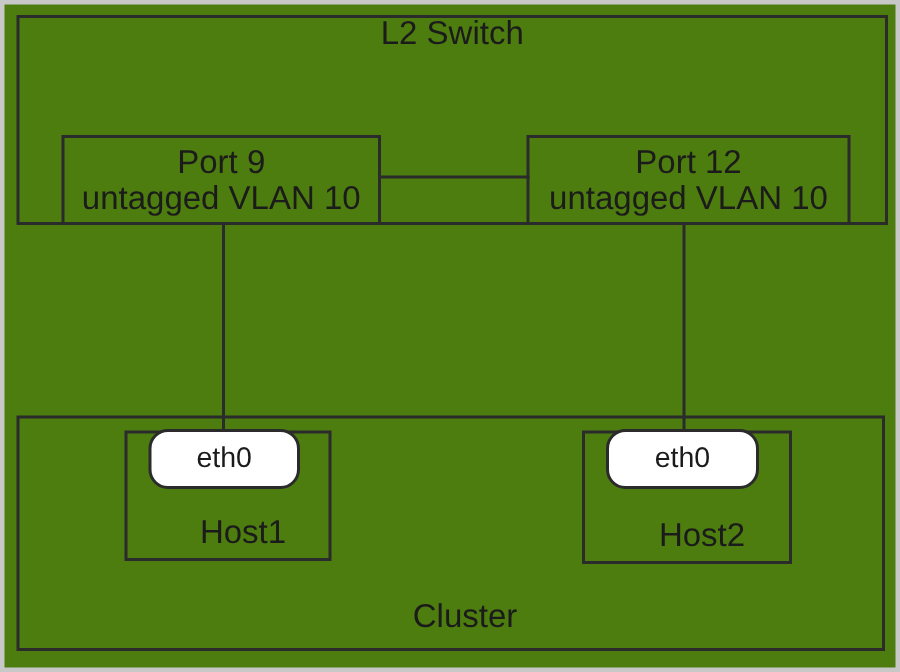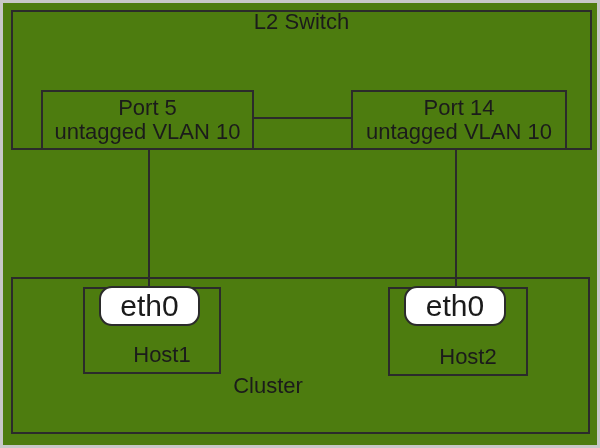--- a/index.html
+++ b/index.html
@@ -42,58 +42,58 @@
                   display: flex; flex-direction: column; justify-content: center; }
   #port12-box   { left: 348px; top: 87px; width: 216px; height: 60px;
                   display: flex; flex-direction: column; justify-content: center; }
   .port-text { text-align: center; font-size: 22px; line-height: 24px; white-space: nowrap; }
   
   #link-ports   { left: 249px; top: 114px; width: 101px; height: 2px; }
   #link-host1   { left: 145px; top: 145px; width: 2px;  height: 141px; }
   #link-host2   { left: 452px; top: 145px; width: 2px;  height: 141px; }
   
   #cluster-box   { left: 8px;  top: 274px; width: 579px; height: 157px; }
-  #cluster-label { left: 8px;  top: 370px; width: 514px; }
+  #cluster-label { left: 8px;  top: 395px; width: 514px; padding-left: 42px; }
   #host1-box { left: 80px;  top: 284px; width: 138px; height: 87px; }
   #host2-box { left: 385px; top: 284px; width: 140px; height: 89px; }
   .host-label {
     position: absolute; left: 0; right: 0; bottom: 6px;
     text-align: center; font-size: 22px; line-height: 22px; padding-left: 20px;
   }
   .nic-box {
     position: absolute;
     box-sizing: border-box;
     border: 2px solid #2b2b2b;
     border-radius: 13px;
     background: #ffffff;
     display: flex; align-items: center; justify-content: center;
-    font-size: 30px;
+    font-size: 19px;
   }
   #eth0-host1 { left: 96px;  top: 283px; width: 101px; height: 40px; }
   #eth0-host2 { left: 401px; top: 283px; width: 102px; height: 40px; }
 </style>
 </head>
 <body>
 
 <div id="canvas">
 
   <div class="line" id="link-ports"></div>
   <div class="line" id="link-host1"></div>
   <div class="line" id="link-host2"></div>
 
   <div class="box" id="switch-box"></div>
   <div class="label" id="switch-label">L2 Switch</div>
 
   <div class="box" id="port5-box">
-    <div class="port-text">Port 5</div>
+    <div class="port-text">Port 9</div>
     <div class="port-text">untagged VLAN 10</div>
   </div>
 
   <div class="box" id="port12-box">
-    <div class="port-text">Port 14</div>
+    <div class="port-text">Port 12</div>
     <div class="port-text">untagged VLAN 10</div>
   </div>
 
   <div class="box" id="cluster-box"></div>
 
   <div class="box" id="host1-box">
     <div class="host-label">Host1</div>
   </div>
   <div class="nic-box" id="eth0-host1">eth0</div>
 

